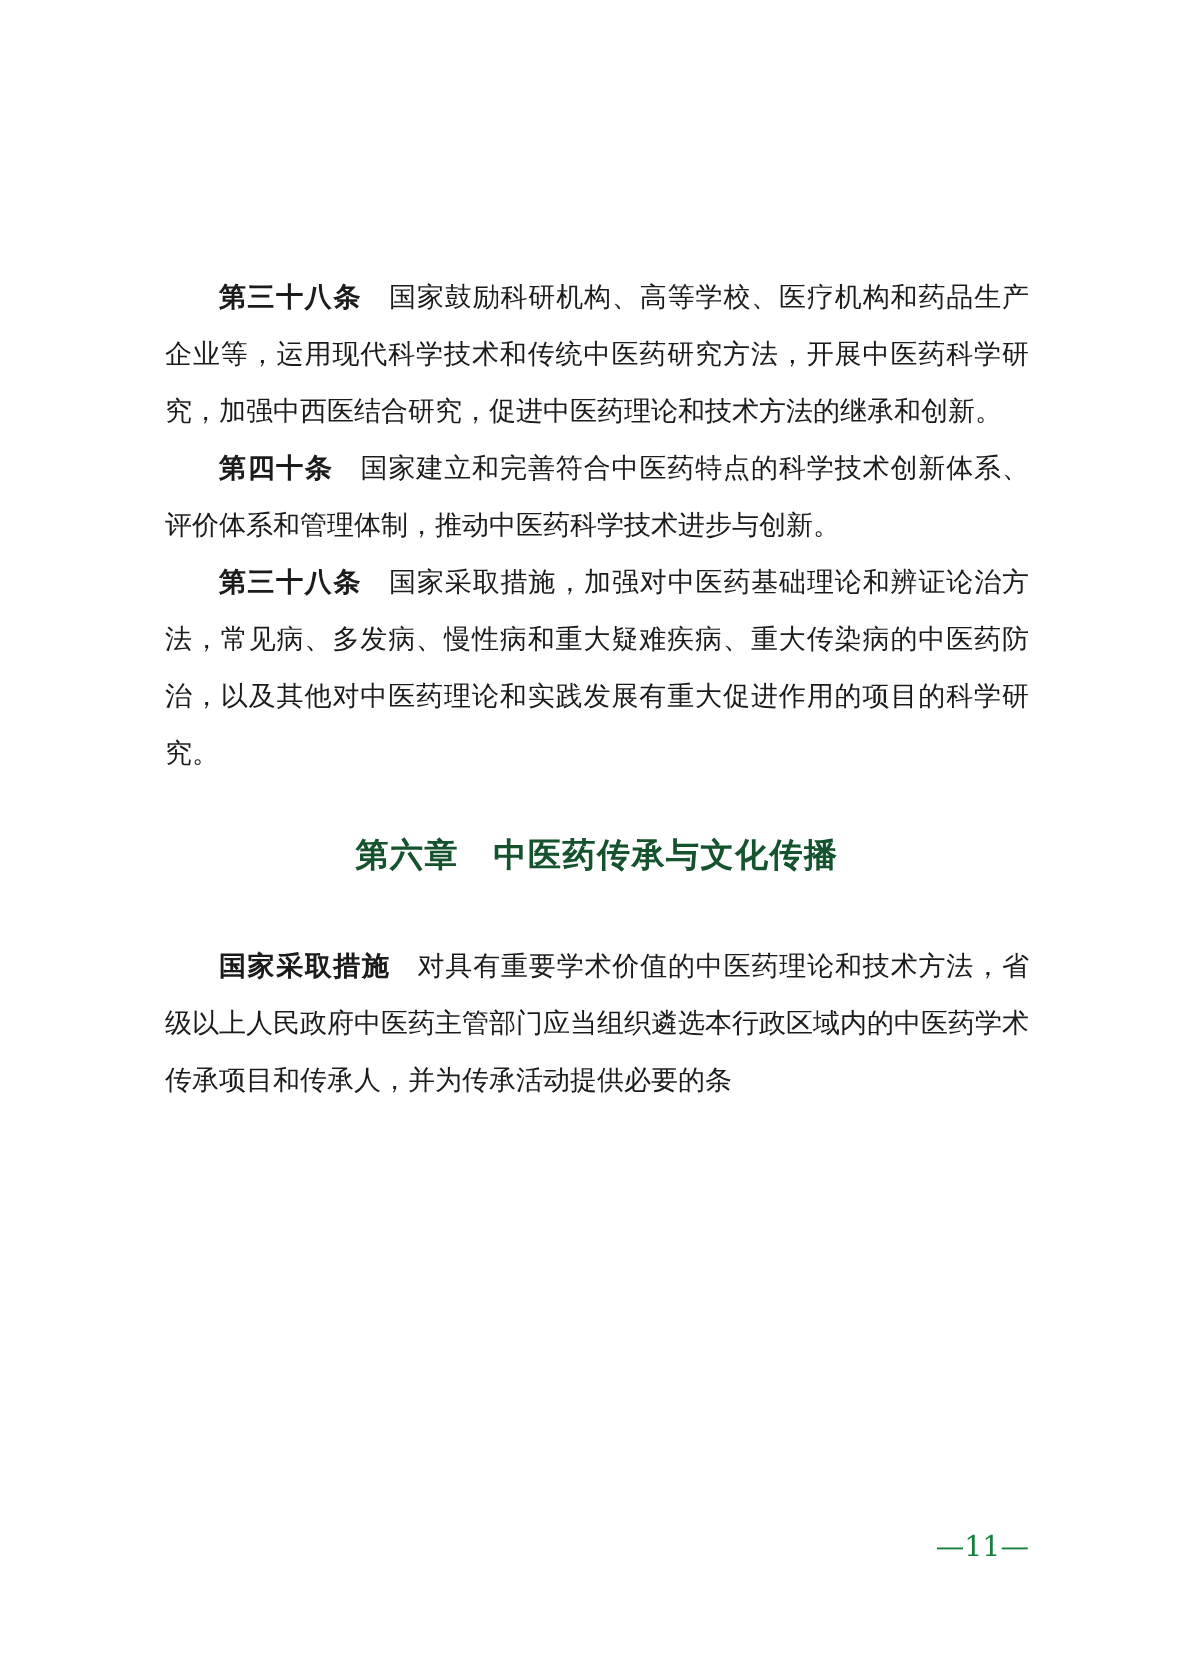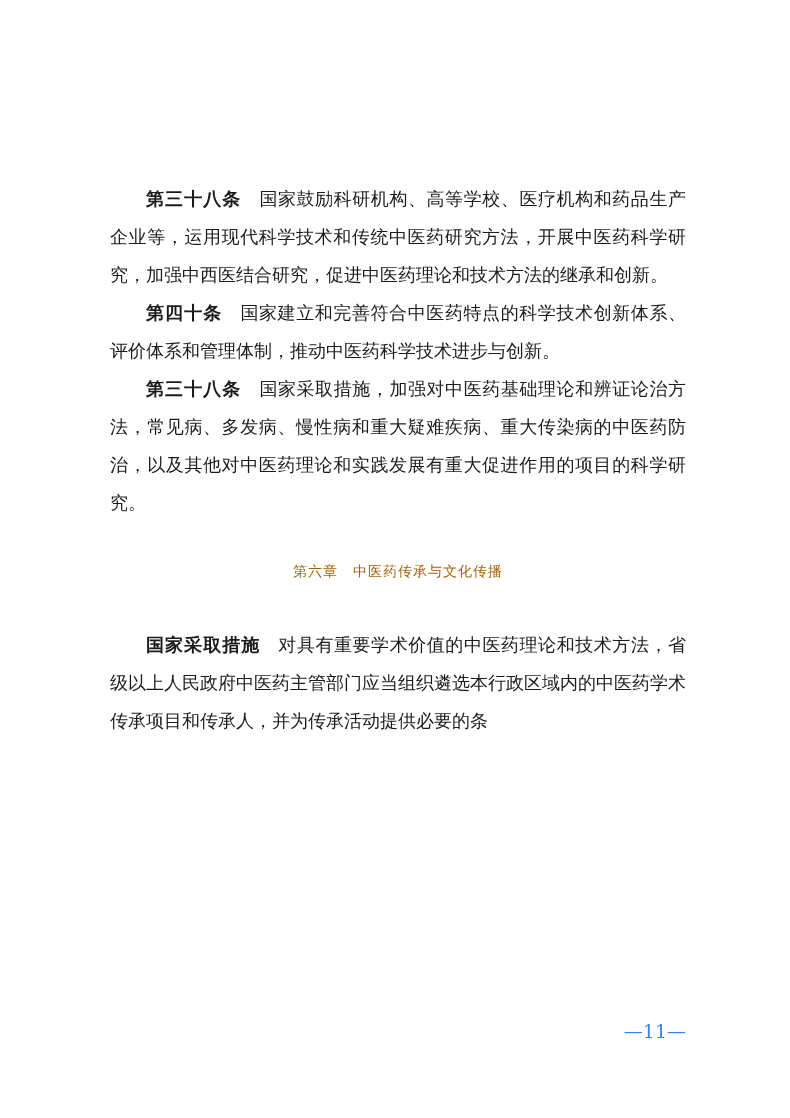--- a/index.html
+++ b/index.html
@@ -33,35 +33,35 @@
   }
   .art-no {
     font-family: "DejaVu Sans", "Liberation Sans", sans-serif;
     font-weight: 700;
     margin-right: 1em;
     letter-spacing: 0.5px;
   }
   .chapter {
     margin: 30px 0 36px 0;
     font-family: "DejaVu Sans", "Liberation Sans", sans-serif;
-    font-weight: 400;
-    font-size: 14px;
+    font-weight: 700;
+    font-size: 22px;
     line-height: 38px;
     text-align: center;
     text-indent: 0;
-    color: #a16207;
+    color: #14532d;
     letter-spacing: 1px;
   }
   .page-number {
     position: absolute;
     top: 1020px;
     right: 104px;
     font-size: 19px;
     line-height: 22px;
-    color: #3b82f6;
+    color: #15803d;
     font-family: "DejaVu Serif", "Liberation Serif", serif;
   }
 </style>
 </head>
 <body>
 
 <div class="page">
 
   <main class="text-block">
 

